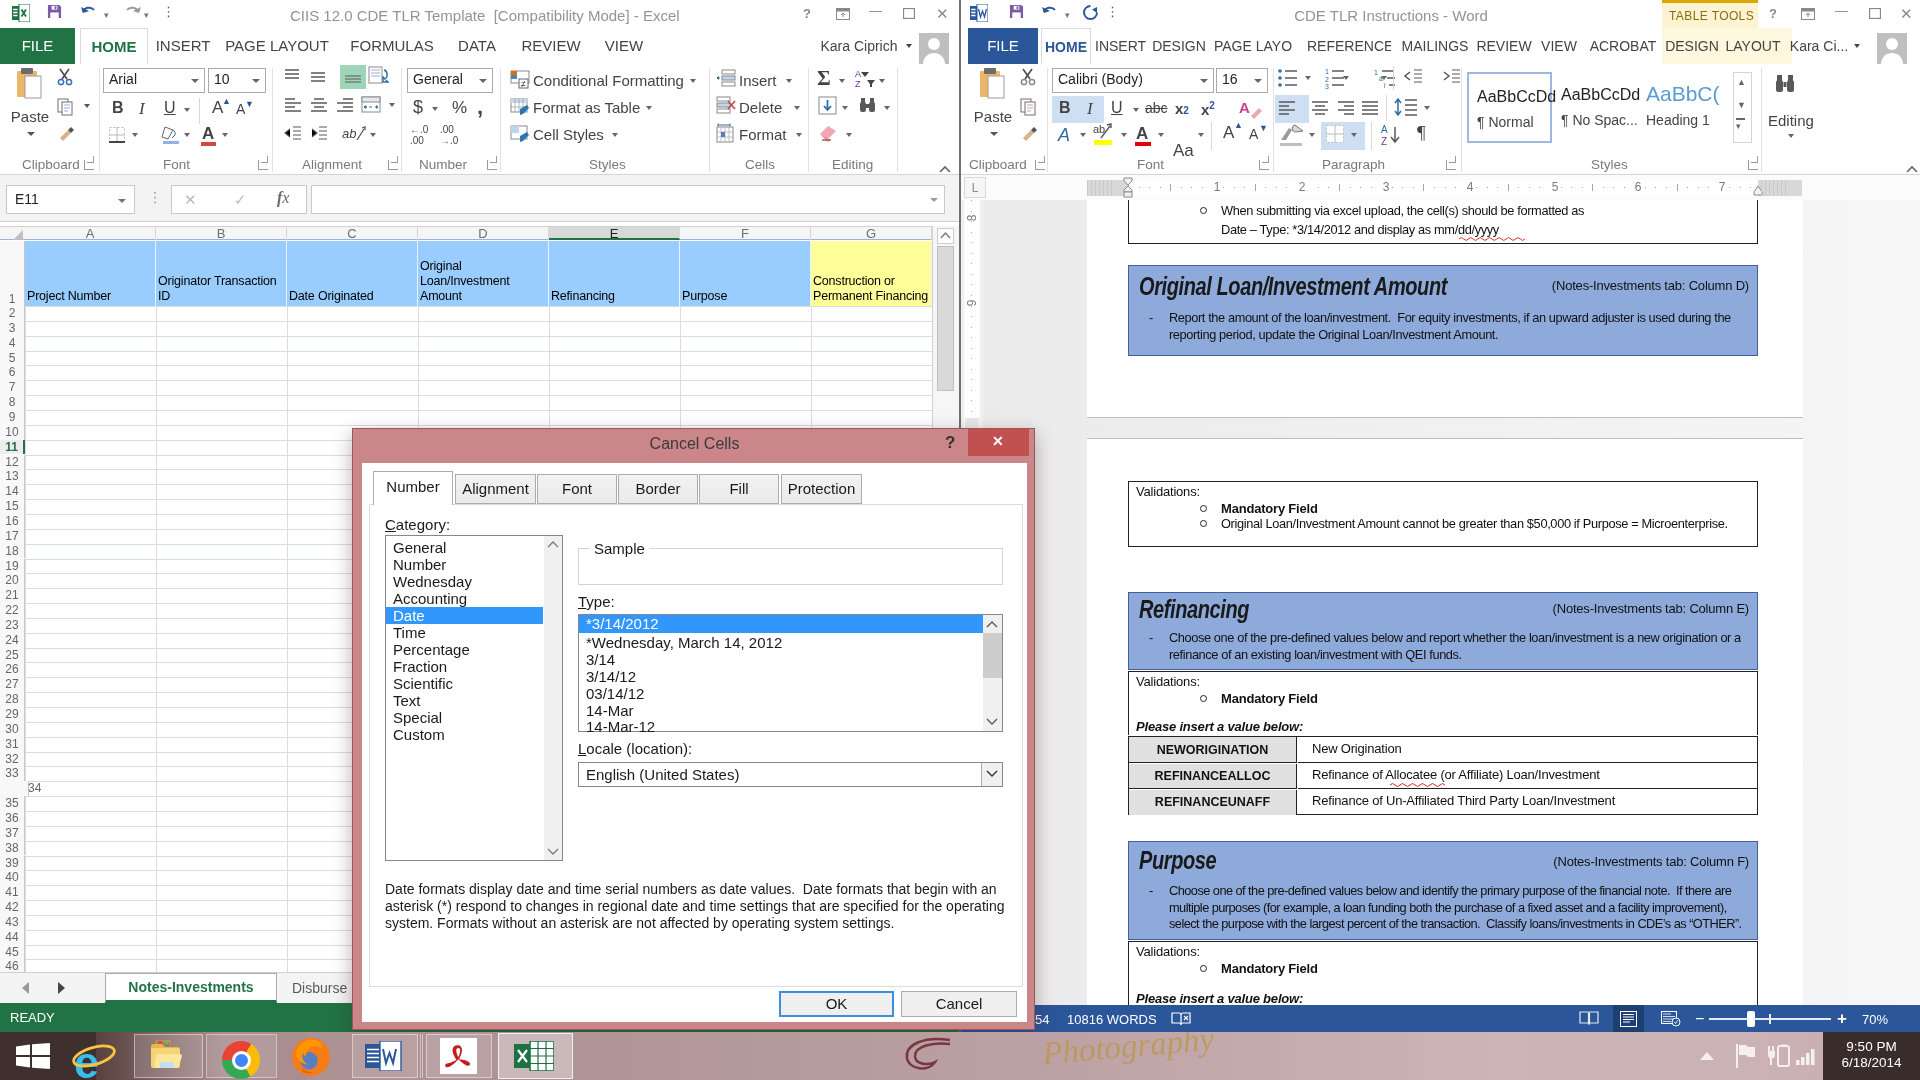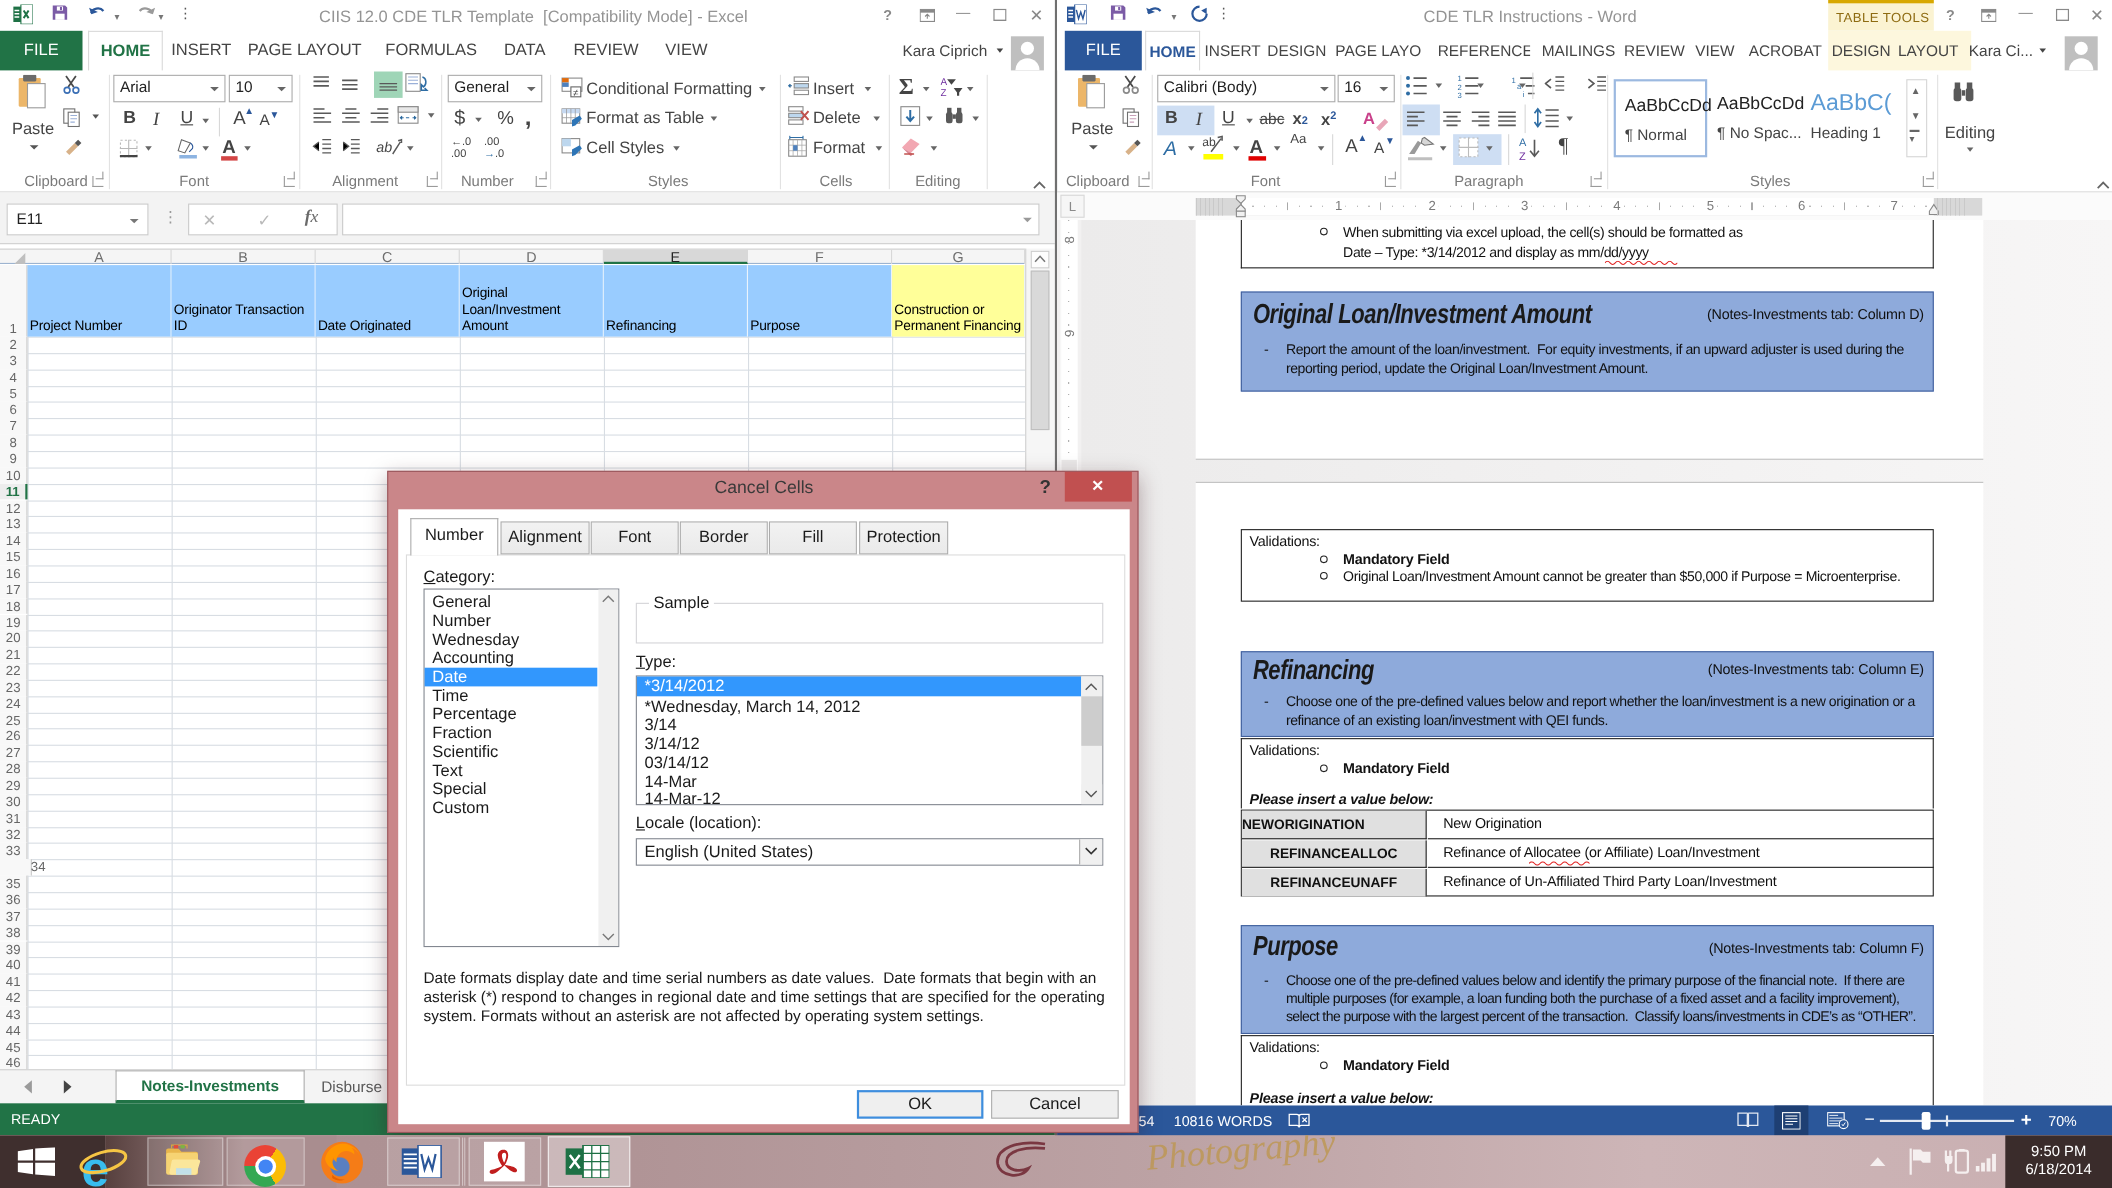--- a/index.html
+++ b/index.html
@@ -611,21 +611,21 @@
     <div class="dar" style="left:119px;top:133px;border-left-width:3px;border-right-width:3px"></div>
     <svg class="ab" style="left:132px;top:122px" width="24" height="24" viewBox="0 0 24 24">
         <text x="0" y="11" font-size="11" fill="#444">ab</text>
         <path d="M8 16 L17 4 m-3 -1 l4 -1 0 4" stroke="#595959" fill="none" stroke-width="1.4"></path>
         <rect x="1" y="18" width="18" height="5" fill="#FFFF00"></rect>
       </svg>
     <div class="dar" style="left:160px;top:133px;border-left-width:3px;border-right-width:3px"></div>
     <div class="ricon" style="left:175px;top:124px;font-weight:bold;font-size:17px">A</div>
     <div class="ab" style="left:174px;top:142px;width:16px;height:4px;background:#E00000"></div>
     <div class="dar" style="left:197px;top:133px;border-left-width:3px;border-right-width:3px"></div>
-    <div class="ricon" style="left:212px;top:119px;font-size:12px">Aa</div>
+    <div class="ricon" style="left:212px;top:141px;font-size:17px">Aa</div>
     <div class="dar" style="left:237px;top:133px;border-left-width:3px;border-right-width:3px"></div>
     <div class="gsep" style="left:250px;top:122px;height:28px;background:#D8D8D8"></div>
     <div class="ricon" style="left:262px;top:123px;font-size:17px">A<span style="position:absolute;left:11px;top:-3px;font-size:9px;color:#2B579A">▲</span></div>
     <div class="ricon" style="left:288px;top:126px;font-size:14px">A<span style="position:absolute;left:10px;top:-3px;font-size:9px;color:#2B579A">▼</span></div>
     <div class="glabel" style="left:176px">Font</div>
     <div class="launch" style="left:298px"></div>
     <div class="gsep" style="left:312px"></div>
   </div>
 </div>
 
@@ -816,21 +816,21 @@
       <div class="ab" style="left:20px;top:37px;font-size:13px;letter-spacing:-0.2px;color:#111">-</div>
       <div class="ab" style="left:40px;top:37px;font-size:12.8px;letter-spacing:-0.4px;color:#111;line-height:16.5px;white-space:nowrap">Choose one of the pre-defined values below and report whether the loan/investment is a new origination or a<br>refinance of an existing loan/investment with QEI funds.</div>
     </div>
     <div class="ab" style="left:145px;top:471px;width:630px;height:64px;border:1px solid #222;border-bottom:none;background:#fff">
       <div class="ab" style="left:7px;top:2px;font-size:13px;letter-spacing:-0.2px;color:#111">Validations:</div>
       <div class="ab" style="left:71px;top:23px;width:7px;height:7px;border:1.4px solid #222;border-radius:50%"></div>
       <div class="ab" style="left:92px;top:19px;font-size:13px;letter-spacing:-0.2px;color:#111;font-weight:bold">Mandatory Field</div>
       <div class="ab" style="left:7px;top:47px;font-size:13px;letter-spacing:-0.2px;color:#111;font-weight:bold;font-style:italic">Please insert a value below:</div>
     </div>
     <div class="ab" style="left:145px;top:536px;width:630px;height:79px;border:1px solid #222;background:#fff">
-      <div class="ab" style="left:0;top:0;width:168px;height:26px;background:#E0E0E0;border-right:1px solid #222;border-bottom:1px solid #222;text-align:left;line-height:26px;font-size:12.5px;font-weight:bold;color:#111">NEWORIGINATION</div>
+      <div class="ab" style="left:0;top:0;width:168px;height:26px;background:#E0E0E0;border-right:1px solid #222;border-bottom:1px solid #222;text-align:center;line-height:26px;font-size:12.5px;font-weight:bold;color:#111">NEWORIGINATION</div>
       <div class="ab" style="left:169px;top:0;width:460px;height:26px;border-bottom:1px solid #222">
           <span class="ab" style="left:14px;top:4px;font-size:13px;letter-spacing:-0.2px;color:#111">New Origination</span>
         </div>
       <div class="ab" style="left:0;top:27px;width:168px;height:25px;background:#E0E0E0;border-right:1px solid #222;border-bottom:1px solid #222;text-align:center;line-height:25px;font-size:12.5px;font-weight:bold;color:#111">REFINANCEALLOC</div>
       <div class="ab" style="left:169px;top:27px;width:460px;height:25px;border-bottom:1px solid #222">
           <span class="ab" style="left:14px;top:3px;font-size:13px;letter-spacing:-0.2px;color:#111">Refinance of Allocatee (or Affiliate) Loan/Investment</span>
       <svg class="ab" style="left:92px;top:19px" width="56" height="4" viewBox="0 0 56 4">
             <path d="M0 2 q2.5 -3 5 0 t5 0 t5 0 t5 0 t5 0 t5 0 t5 0 t5 0 t5 0 t5 0 t5 0" stroke="#E02020" fill="none" stroke-width="1"></path>
           </svg>
         </div>

